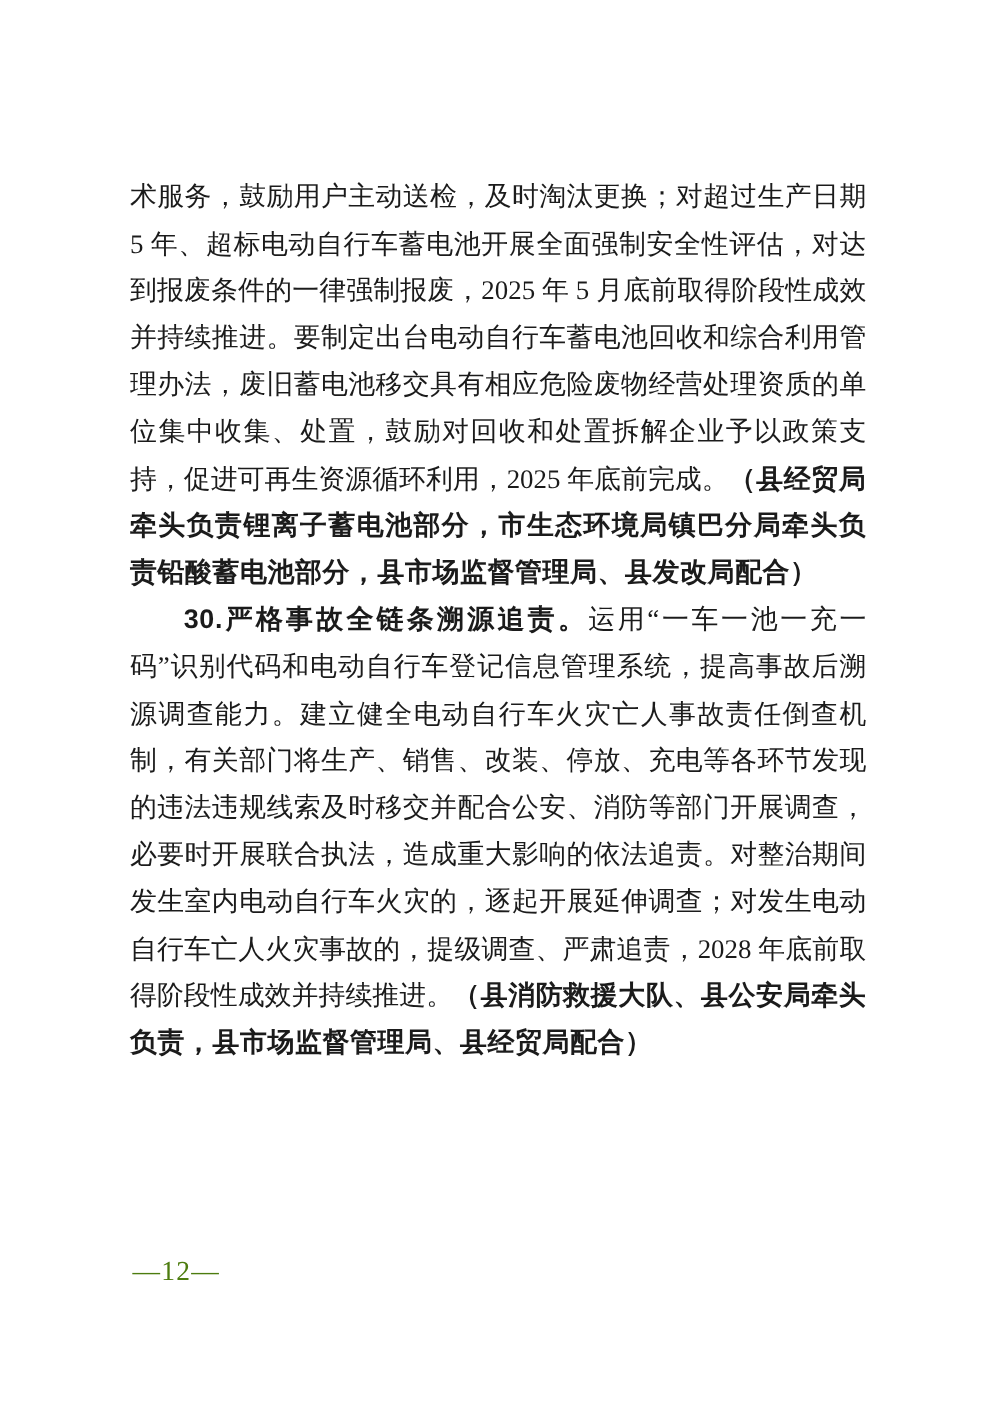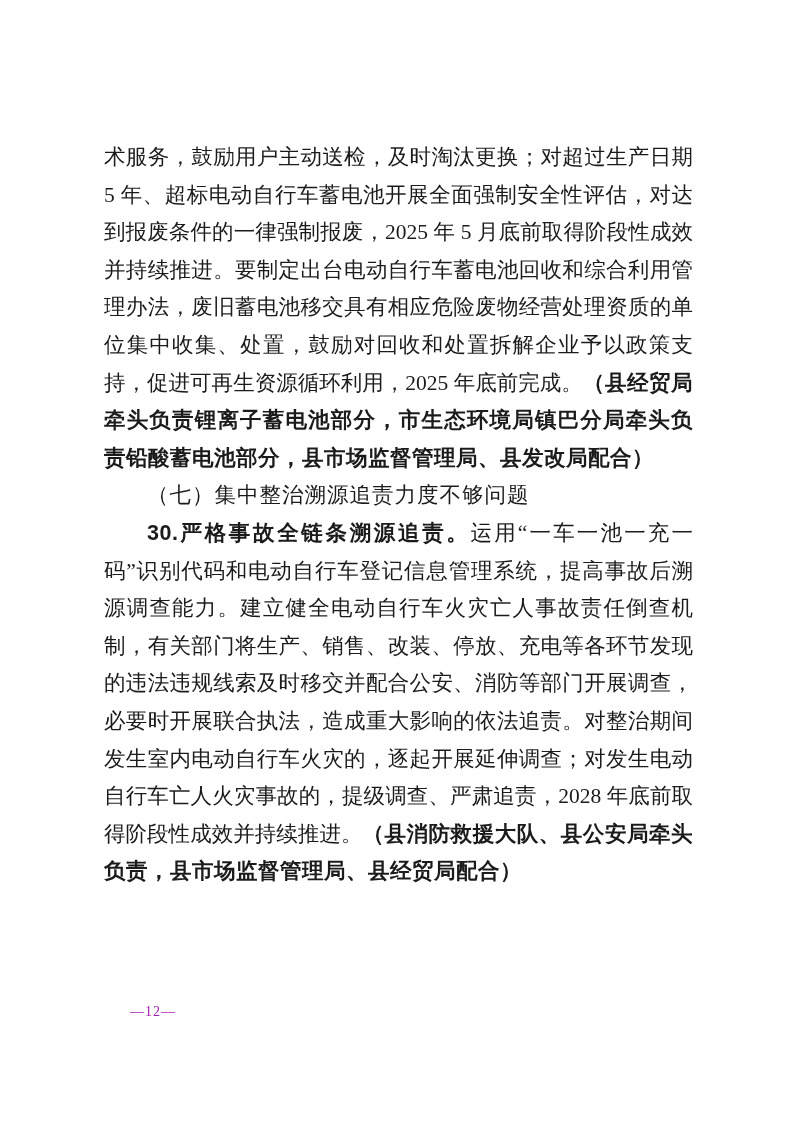--- a/index.html
+++ b/index.html
@@ -36,29 +36,27 @@
   .bold {
     font-weight: 700;
     font-family: "Liberation Sans", "DejaVu Sans", sans-serif;
     letter-spacing: 0.5px;
   }
   .kai { letter-spacing: 1px; }
   .footer {
     position: absolute;
     left: 106px;
     top: 1004px;
-    font-size: 14px;
-    color: #a21caf;
+    font-size: 22px;
+    color: #4d7c0f;
     letter-spacing: 1px;
-    margin-left: 24px;
   }
 </style>
 </head>
 <body>
 
 <div class="page">
   <main class="content">
     <p class="para"><span>术服务，鼓励用户主动送检，及时淘汰更换；对超过生产日期 5 年、超标电动自行车蓄电池开展全面强制安全性评估，对达到报废条件的一律强制报废，2025 年 5 月底前取得阶段性成效并持续推进。要制定出台电动自行车蓄电池回收和综合利用管理办法，废旧蓄电池移交具有相应危险废物经营处理资质的单位集中收集、处置，鼓励对回收和处置拆解企业予以政策支持，促进可再生资源循环利用，2025 年底前完成。</span><span class="bold">（县经贸局牵头负责锂离子蓄电池部分，市生态环境局镇巴分局牵头负责铅酸蓄电池部分，县市场监督管理局、县发改局配合）</span></p>
-    <p class="para indent kai"><span>（七）集中整治溯源追责力度不够问题</span></p>
     <p class="para indent"><span class="bold">30.严格事故全链条溯源追责。</span><span>运用“一车一池一充一码”识别代码和电动自行车登记信息管理系统，提高事故后溯源调查能力。建立健全电动自行车火灾亡人事故责任倒查机制，有关部门将生产、销售、改装、停放、充电等各环节发现的违法违规线索及时移交并配合公安、消防等部门开展调查，必要时开展联合执法，造成重大影响的依法追责。对整治期间发生室内电动自行车火灾的，逐起开展延伸调查；对发生电动自行车亡人火灾事故的，提级调查、严肃追责，2028 年底前取得阶段性成效并持续推进。</span><span class="bold">（县消防救援大队、县公安局牵头负责，县市场监督管理局、县经贸局配合）</span></p>
   </main>
   <div class="footer">—12—</div>
 </div>
 
 </body></html>

